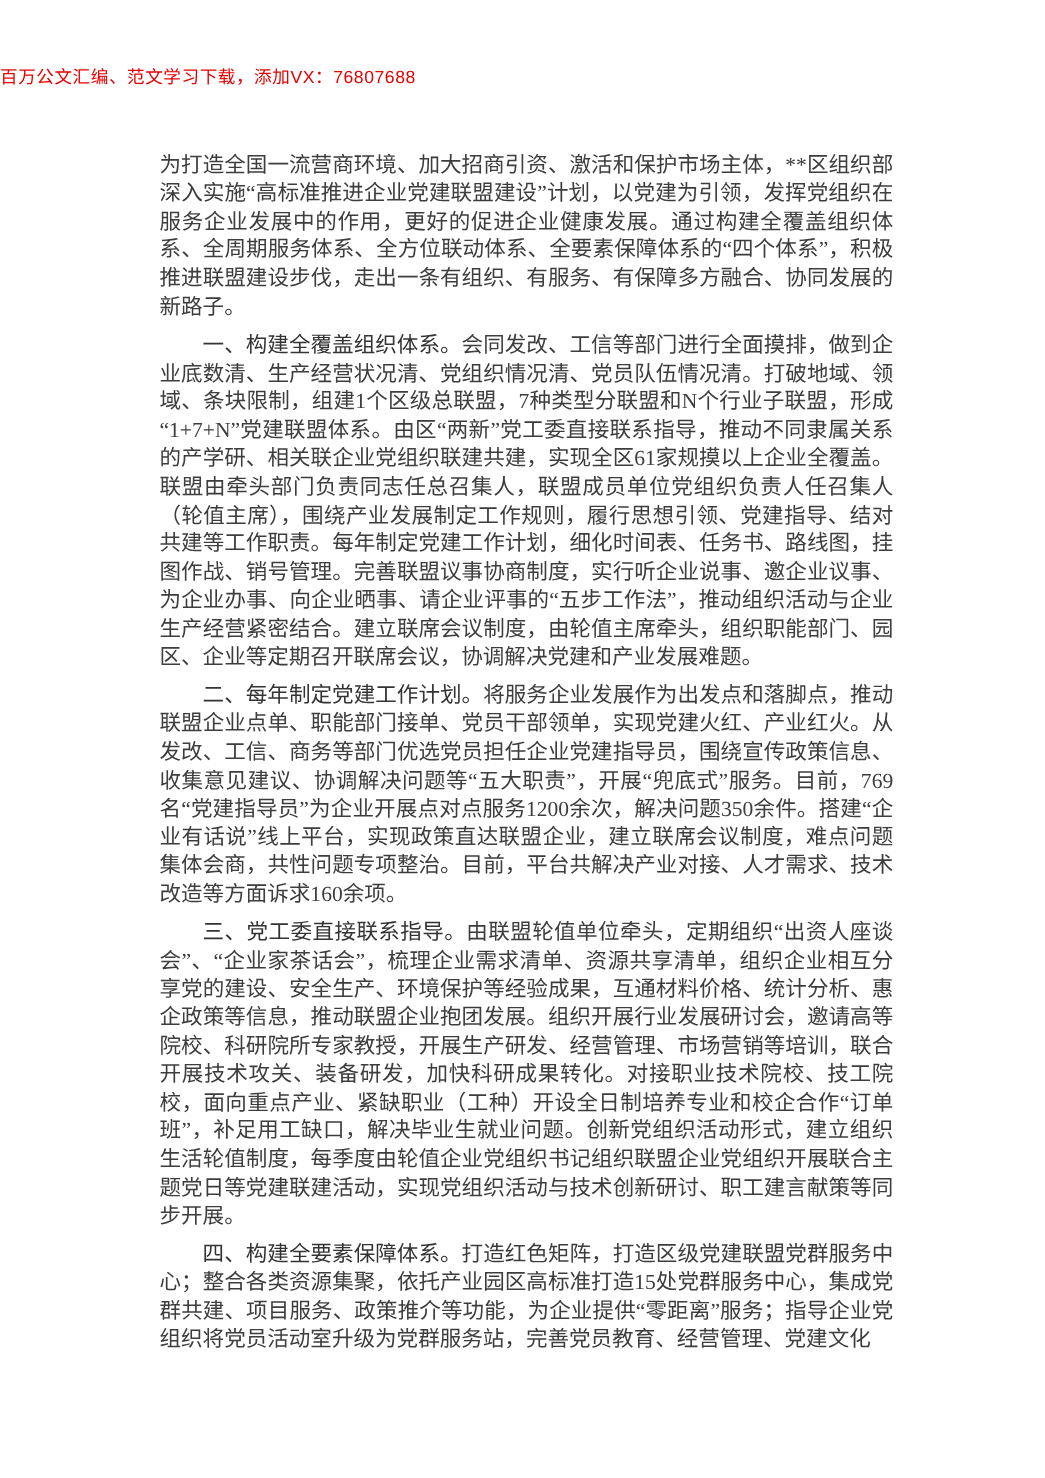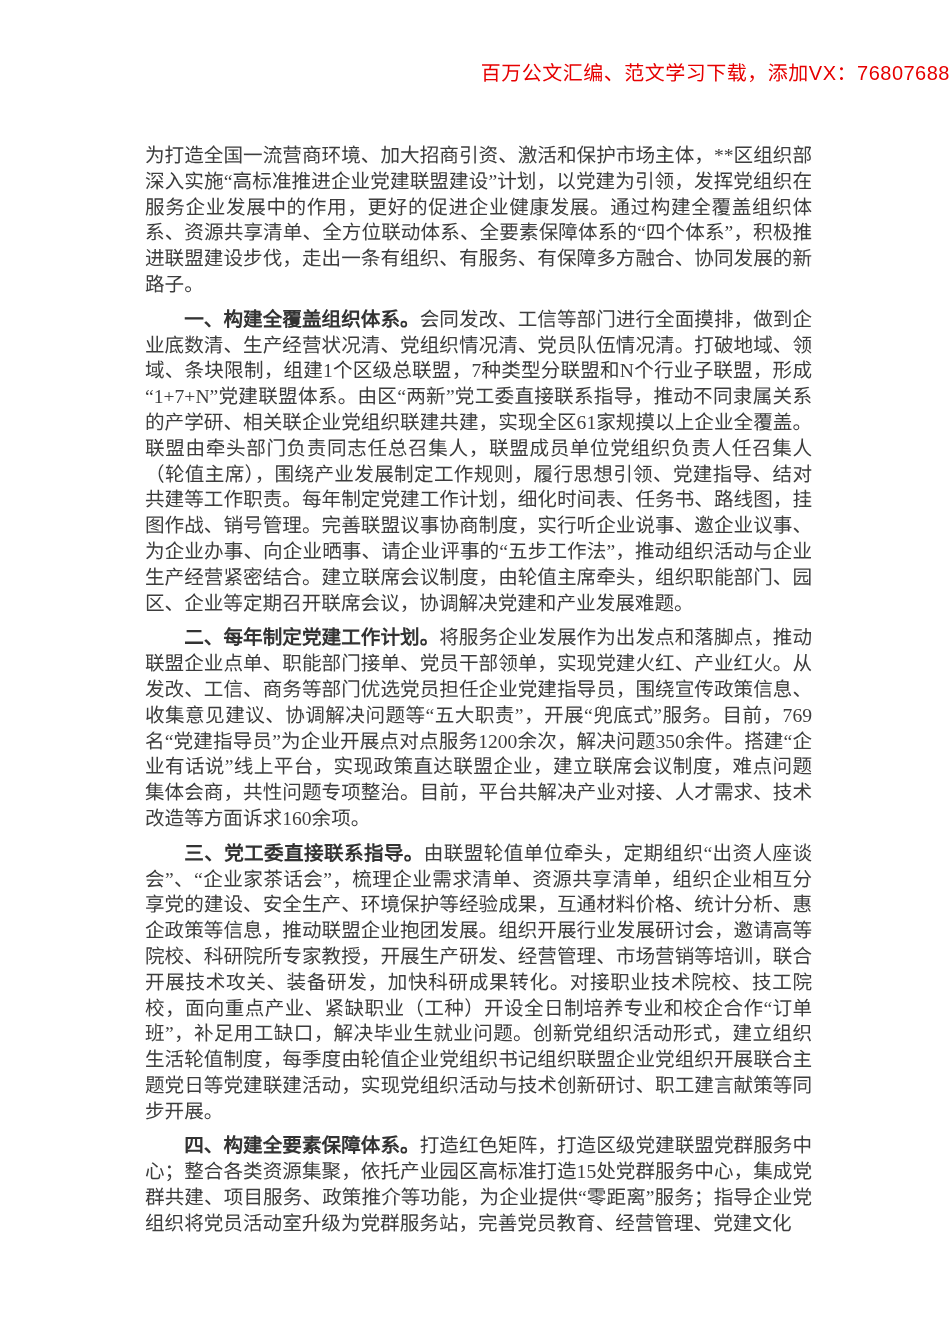--- a/index.html
+++ b/index.html
@@ -7,52 +7,52 @@
   .page {
     position: relative;
     width: 950px;
     height: 1344px;
     background: #ffffff;
     overflow: hidden;
     font-family: "Liberation Serif", "DejaVu Serif", serif;
   }
   .notice {
     padding-top: 61px;
-    text-align: right;
+    text-align: left;
     font-family: "Liberation Sans", "DejaVu Sans", sans-serif;
-    font-size: 20px;
+    font-size: 16px;
     line-height: 1.25;
     color: #e60000;
     letter-spacing: 0.5px;
   }
   .doc {
     margin-top: 57px;
     margin-left: 145px;
     width: 667px;
     font-size: 19.6px;
     line-height: 25.8px;
     color: #3d3d3d;
     text-align: justify;
     text-justify: inter-ideograph;
   }
   .para { margin: 0 0 9px 0; }
   .para.indented { text-indent: 2em; }
-  .lead { font-weight: bold; color: #333333; }
+  .lead { font-weight: normal; color: #333333; }
 </style>
 </head>
 <body>
 
 <div class="page">
 
   <div class="notice">百万公文汇编、范文学习下载，添加VX：76807688</div>
 
   <div class="doc">
 
     <p class="para">
-      <span>为打造全国一流营商环境、加大招商引资、激活和保护市场主体，**区组织部深入实施“高标准推进企业党建联盟建设”计划，以党建为引领，发挥党组织在服务企业发展中的作用，更好的促进企业健康发展。通过构建全覆盖组织体系、资源共享清单、全方位联动体系、全要素保障体系的“四个体系”，积极推进联盟建设步伐，走出一条有组织、有服务、有保障多方融合、协同发展的新路子。</span>
+      <span>为打造全国一流营商环境、加大招商引资、激活和保护市场主体，**区组织部深入实施“高标准推进企业党建联盟建设”计划，以党建为引领，发挥党组织在服务企业发展中的作用，更好的促进企业健康发展。通过构建全覆盖组织体系、全周期服务体系、全方位联动体系、全要素保障体系的“四个体系”，积极推进联盟建设步伐，走出一条有组织、有服务、有保障多方融合、协同发展的新路子。</span>
     </p>
 
     <p class="para indented">
       <strong class="lead">一、构建全覆盖组织体系。</strong><span>会同发改、工信等部门进行全面摸排，做到企业底数清、生产经营状况清、党组织情况清、党员队伍情况清。打破地域、领域、条块限制，组建1个区级总联盟，7种类型分联盟和N个行业子联盟，形成“1+7+N”党建联盟体系。由区“两新”党工委直接联系指导，推动不同隶属关系的产学研、相关联企业党组织联建共建，实现全区61家规摸以上企业全覆盖。联盟由牵头部门负责同志任总召集人，联盟成员单位党组织负责人任召集人（轮值主席），围绕产业发展制定工作规则，履行思想引领、党建指导、结对共建等工作职责。每年制定党建工作计划，细化时间表、任务书、路线图，挂图作战、销号管理。完善联盟议事协商制度，实行听企业说事、邀企业议事、为企业办事、向企业晒事、请企业评事的“五步工作法”，推动组织活动与企业生产经营紧密结合。建立联席会议制度，由轮值主席牵头，组织职能部门、园区、企业等定期召开联席会议，协调解决党建和产业发展难题。</span>
     </p>
 
     <p class="para indented">
       <strong class="lead">二、每年制定党建工作计划。</strong><span>将服务企业发展作为出发点和落脚点，推动联盟企业点单、职能部门接单、党员干部领单，实现党建火红、产业红火。从发改、工信、商务等部门优选党员担任企业党建指导员，围绕宣传政策信息、收集意见建议、协调解决问题等“五大职责”，开展“兜底式”服务。目前，769名“党建指导员”为企业开展点对点服务1200余次，解决问题350余件。搭建“企业有话说”线上平台，实现政策直达联盟企业，建立联席会议制度，难点问题集体会商，共性问题专项整治。目前，平台共解决产业对接、人才需求、技术改造等方面诉求160余项。</span>
     </p>
 

